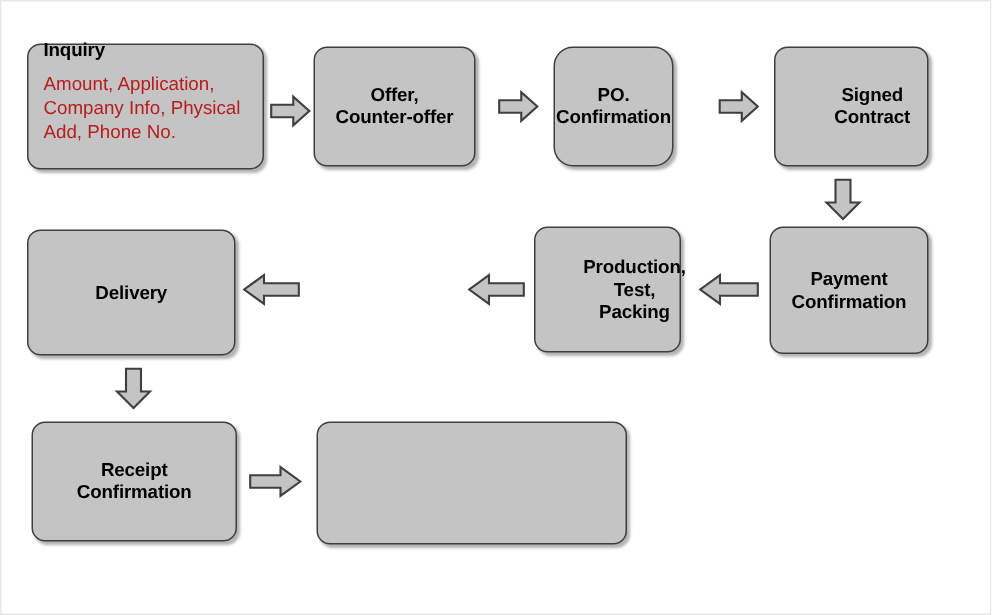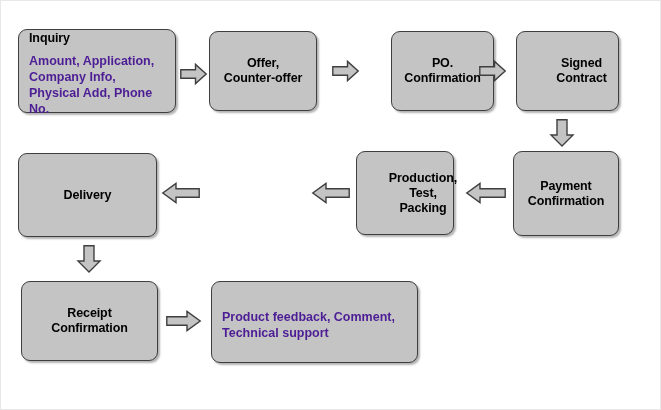--- a/index.html
+++ b/index.html
@@ -39,35 +39,35 @@
     font-weight: bold;
     font-size: 12.5px;
     line-height: 15px;
     letter-spacing: -0.1px;
     white-space: pre-line;
   }
   .node.centered .node-title {
     padding: 0 4px;
   }
   .node.detail {
-    justify-content: center;
+    justify-content: flex-end;
     align-items: flex-start;
     text-align: left;
-    padding: 9px 10px 4px 10px;
+    padding: 9px 10px 16px 10px;
   }
   .node.detail .node-title {
     font-size: 12.5px;
     font-weight: bold;
     margin-bottom: 7px;
   }
   .node-desc {
     font-size: 12.5px;
-    font-weight: bold;
+    font-weight: normal;
     line-height: 16px;
-    color: #4c1d95;
+    color: #b91c1c;
   }
   .arrow {
     position: absolute;
     overflow: visible;
   }
   .arrow svg {
     display: block;
     overflow: visible;
   }
   .arrow-body {
@@ -97,21 +97,21 @@
     <div class="node-title">Offer,
 Counter-offer</div>
   </div>
 
   <div class="arrow" style="left:331px; top:59px; width:27px; height:22px;">
     <svg width="27" height="22" viewBox="0 0 27 22">
       <path class="arrow-body" d="M0.8,6.8 L15.5,6.8 L15.5,1.4 L26.2,11 L15.5,20.6 L15.5,15.2 L0.8,15.2 Z"></path>
     </svg>
   </div>
 
-  <div class="node centered" style="left:390px; top:30px; width:103px; height:80px;">
+  <div class="node centered" style="left:368px; top:30px; width:80px; height:80px;border-radius:13px;">
     <div class="node-title">PO.
 Confirmation</div>
   </div>
 
   <div class="arrow" style="left:478px; top:59px; width:27px; height:22px;">
     <svg width="27" height="22" viewBox="0 0 27 22">
       <path class="arrow-body" d="M0.8,6.8 L15.5,6.8 L15.5,1.4 L26.2,11 L15.5,20.6 L15.5,15.2 L0.8,15.2 Z"></path>
     </svg>
   </div>
 
@@ -171,16 +171,15 @@
 Confirmation</div>
   </div>
 
   <div class="arrow" style="left:165px; top:309px; width:35px; height:22px;">
     <svg width="35" height="22" viewBox="0 0 35 22">
       <path class="arrow-body" d="M0.8,6.8 L21.0,6.8 L21.0,1.4 L34.2,11 L21.0,20.6 L21.0,15.2 L0.8,15.2 Z"></path>
     </svg>
   </div>
 
   <div class="node detail" style="left:210px; top:280px; width:207px; height:82px;">
-    <div class="node-desc">Product feedback, Comment, Technical support</div>
   </div>
 
 </div>
 
 </body></html>

